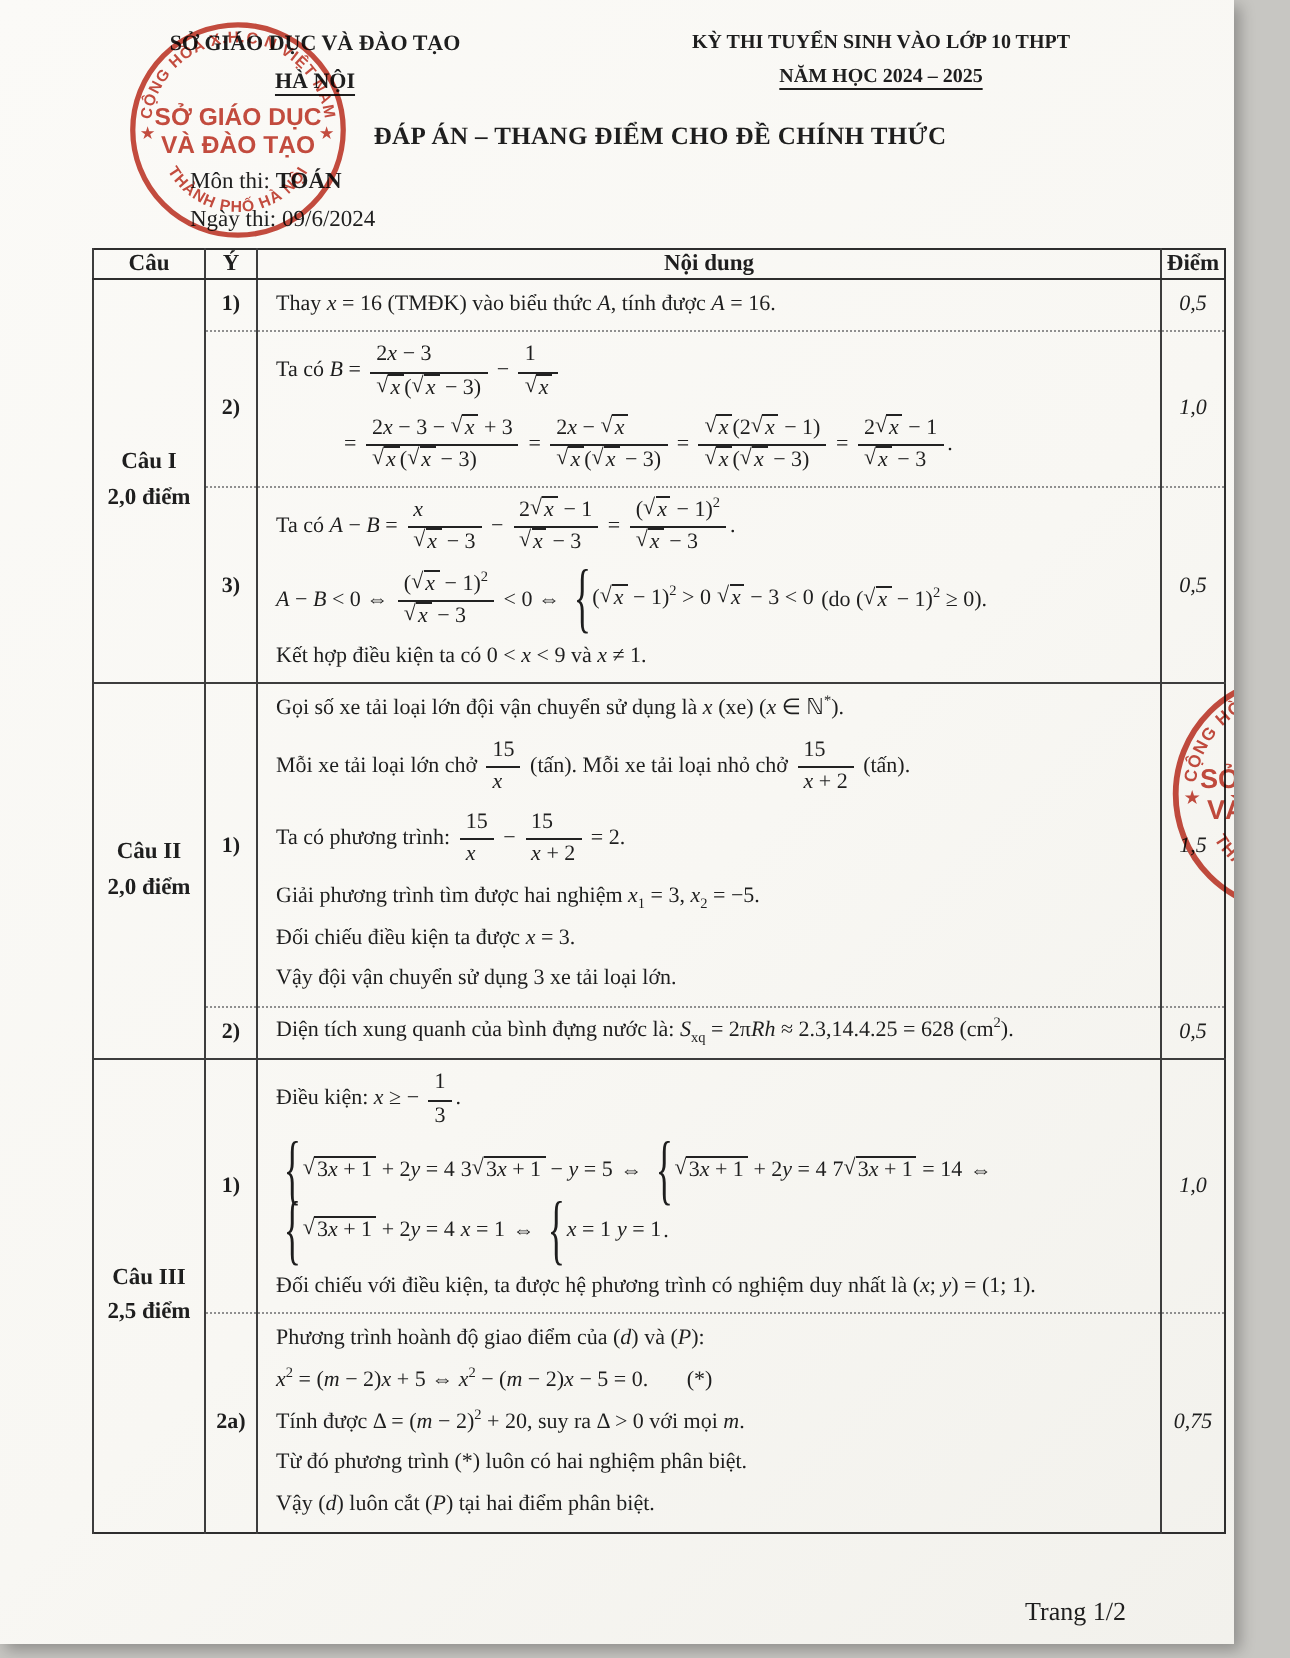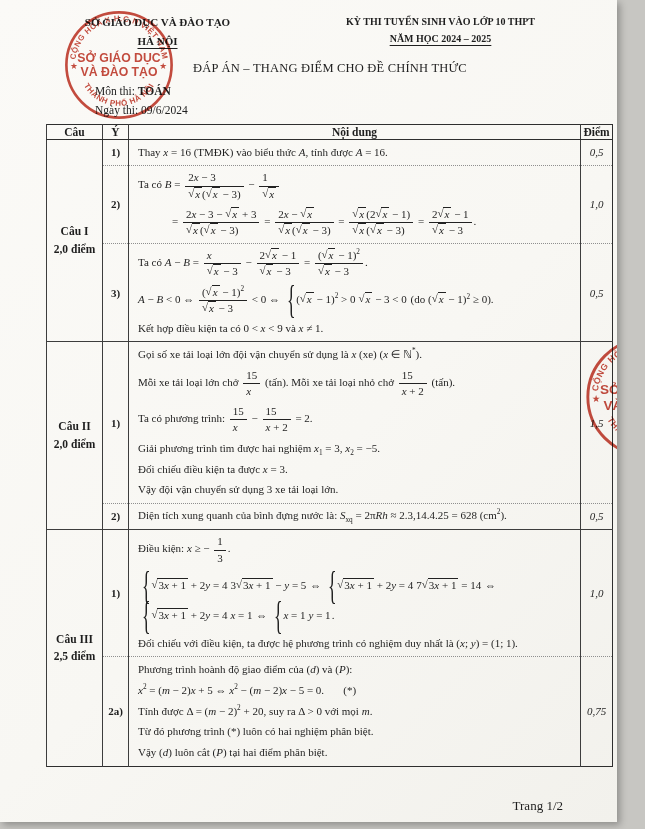--- a/index.html
+++ b/index.html
@@ -5,21 +5,21 @@
   html,body{margin:0;padding:0;}
   body{background:#c7c6c2;font-family:"Liberation Serif",serif;color:#1e1e1e;}
   .stage{position:relative;width:645px;height:829px;background:#c7c6c2;overflow:hidden;}
   .paper{position:absolute;left:0;top:0;width:617px;height:822px;overflow:hidden;
          background:linear-gradient(135deg,#fbfaf7 0%,#f8f7f3 55%,#f2f1ec 100%);
          box-shadow:3px 3px 7px rgba(0,0,0,.28);}
   
   .hL{position:absolute;left:50px;top:13px;width:215px;text-align:center;font-weight:bold;font-size:11px;line-height:1.7;}
   .hR{position:absolute;left:288px;top:13px;width:305px;text-align:center;font-weight:bold;font-size:10px;line-height:1.7;}
   .u{text-decoration:underline;text-underline-offset:3px;}
-  .docTitle{position:absolute;left:95px;top:61px;width:470px;text-align:center;font-weight:normal;font-size:12.5px;letter-spacing:.2px;}
+  .docTitle{position:absolute;left:95px;top:61px;width:470px;text-align:center;font-weight:bold;font-size:12.5px;letter-spacing:.2px;}
   .subj{position:absolute;left:95px;top:85px;width:470px;text-align:left;font-size:11.5px;}
   .date{position:absolute;left:95px;top:104px;width:470px;text-align:left;font-size:11.5px;}
   
   .stamp{position:absolute;opacity:.9;mix-blend-mode:multiply;}
   .stampL{left:62px;top:8px;width:114px;height:114px;}
   .stampR{left:583px;top:334px;width:126px;height:126px;}
   .stRing{fill:none;stroke:var(--stamp,#c0392b);stroke-width:3;}
   .stC{font-family:"Liberation Sans",sans-serif;font-weight:bold;fill:var(--stamp,#c0392b);font-size:14px;}
   .stArc{font-family:"Liberation Sans",sans-serif;font-weight:bold;fill:var(--stamp,#c0392b);font-size:9px;letter-spacing:.6px;}
   .stStar{font-size:10px;fill:var(--stamp,#c0392b);}

